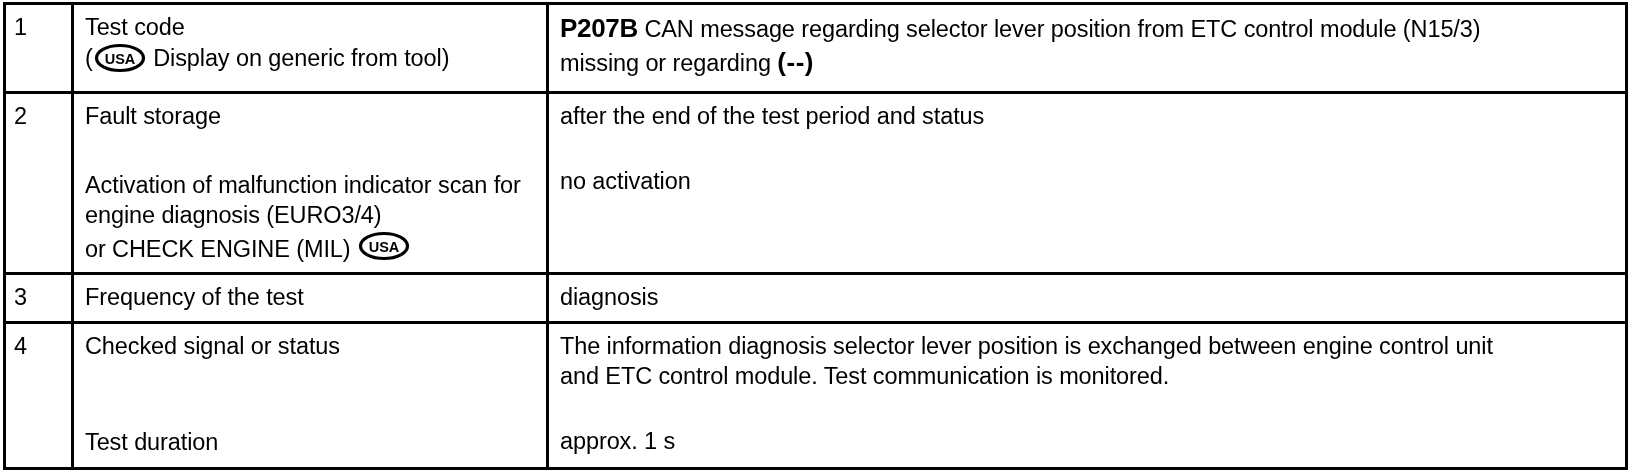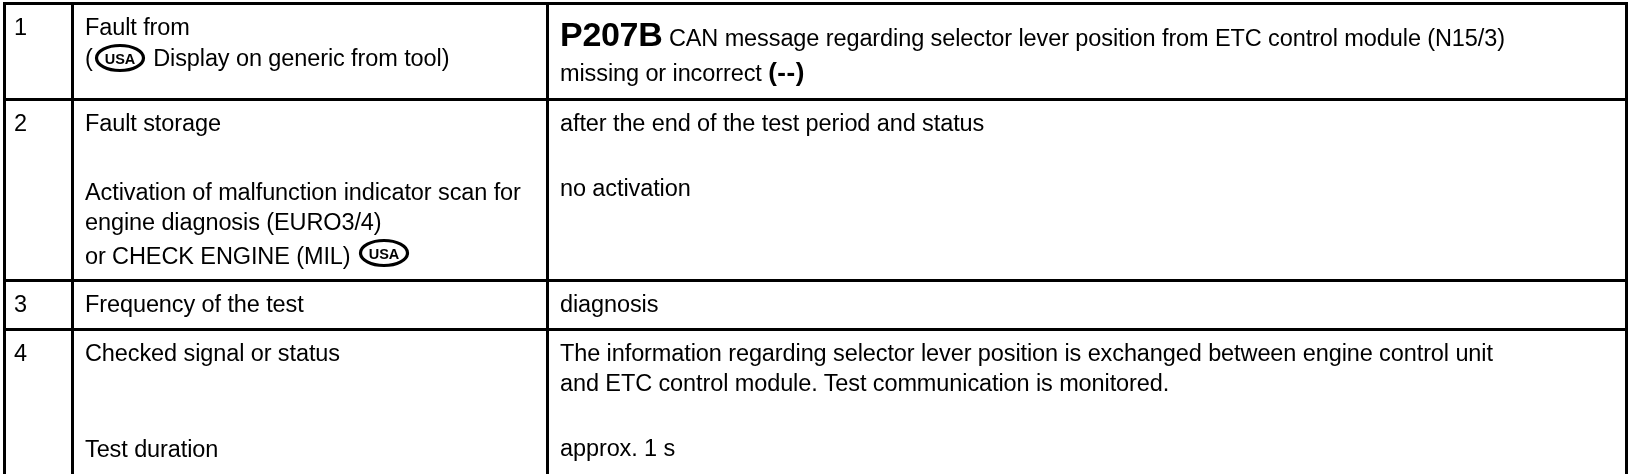--- a/index.html
+++ b/index.html
@@ -63,21 +63,21 @@
   tr.r4 td { height: 143px; }
 
   .line { white-space: nowrap; }
 
   .gap-sm { height: 28px; }
   .gap-md { height: 34px; }
   .gap-lg { height: 38px; }
 
   .code {
     font-weight: bold;
-    font-size: 34px;
+    font-size: 26px;
     letter-spacing: -0.3px;
   }
 
   .dashes {
     font-weight: bold;
     font-size: 26px;
     letter-spacing: 0.5px;
   }
 
   
@@ -104,33 +104,33 @@
       <col class="c-val">
     </colgroup>
     <tbody>
 
       <tr class="r1">
         <td>
           <div class="cell num">1</div>
         </td>
         <td>
           <div class="cell">
-            <div class="line">Fault from</div>
+            <div class="line">Test code</div>
             <div class="line"><span>(</span><span class="usa-badge">
                 <svg width="52" height="30" viewBox="0 0 52 30" aria-hidden="true">
                   <ellipse cx="26" cy="15" rx="23.5" ry="12.5" fill="none" stroke="#000" stroke-width="3.2"></ellipse>
                   <text x="26" y="21" font-family="Liberation Sans, sans-serif" font-size="14.5" font-weight="bold" text-anchor="middle" fill="#000">USA</text>
                 </svg>
               </span><span> Display on generic from tool)</span></div>
           </div>
         </td>
         <td>
           <div class="cell">
             <div class="line"><span class="code">P207B</span><span> CAN message regarding selector lever position from ETC control module (N15/3)</span></div>
-            <div class="line"><span>missing or incorrect </span><span class="dashes">(</span><span class="dashes">--</span><span class="dashes">)</span></div>
+            <div class="line"><span>missing or regarding </span><span class="dashes">(</span><span class="dashes">--</span><span class="dashes">)</span></div>
           </div>
         </td>
       </tr>
 
       <tr class="r2">
         <td>
           <div class="cell num">2</div>
         </td>
         <td>
           <div class="cell">
@@ -178,21 +178,21 @@
         <td>
           <div class="cell">
             <div class="line">Checked signal or status</div>
             <div class="gap-lg"></div>
             <div class="gap-sm"></div>
             <div class="line">Test duration</div>
           </div>
         </td>
         <td>
           <div class="cell">
-            <div class="line">The information regarding selector lever position is exchanged between engine control unit</div>
+            <div class="line">The information diagnosis selector lever position is exchanged between engine control unit</div>
             <div class="line">and ETC control module. Test communication is monitored.</div>
             <div class="gap-md"></div>
             <div class="line">approx. 1 s</div>
           </div>
         </td>
       </tr>
 
     </tbody>
   </table>
 

